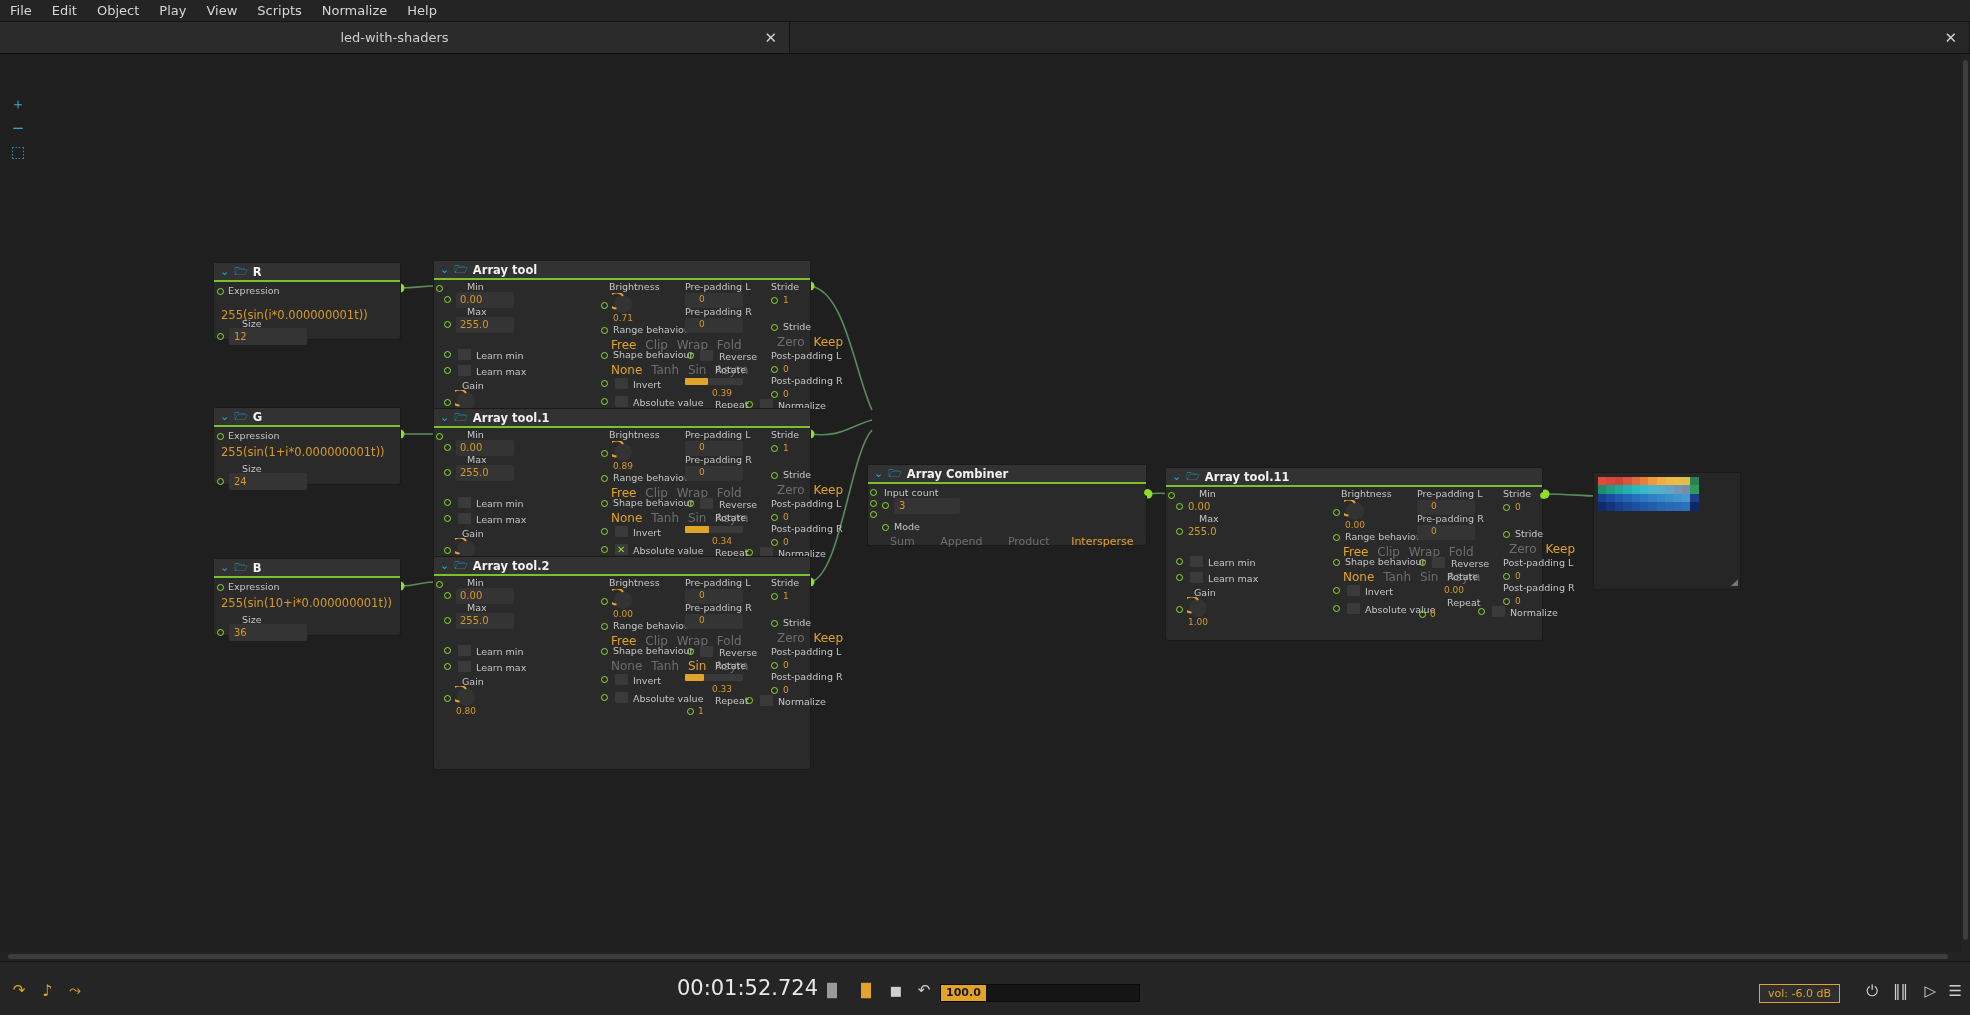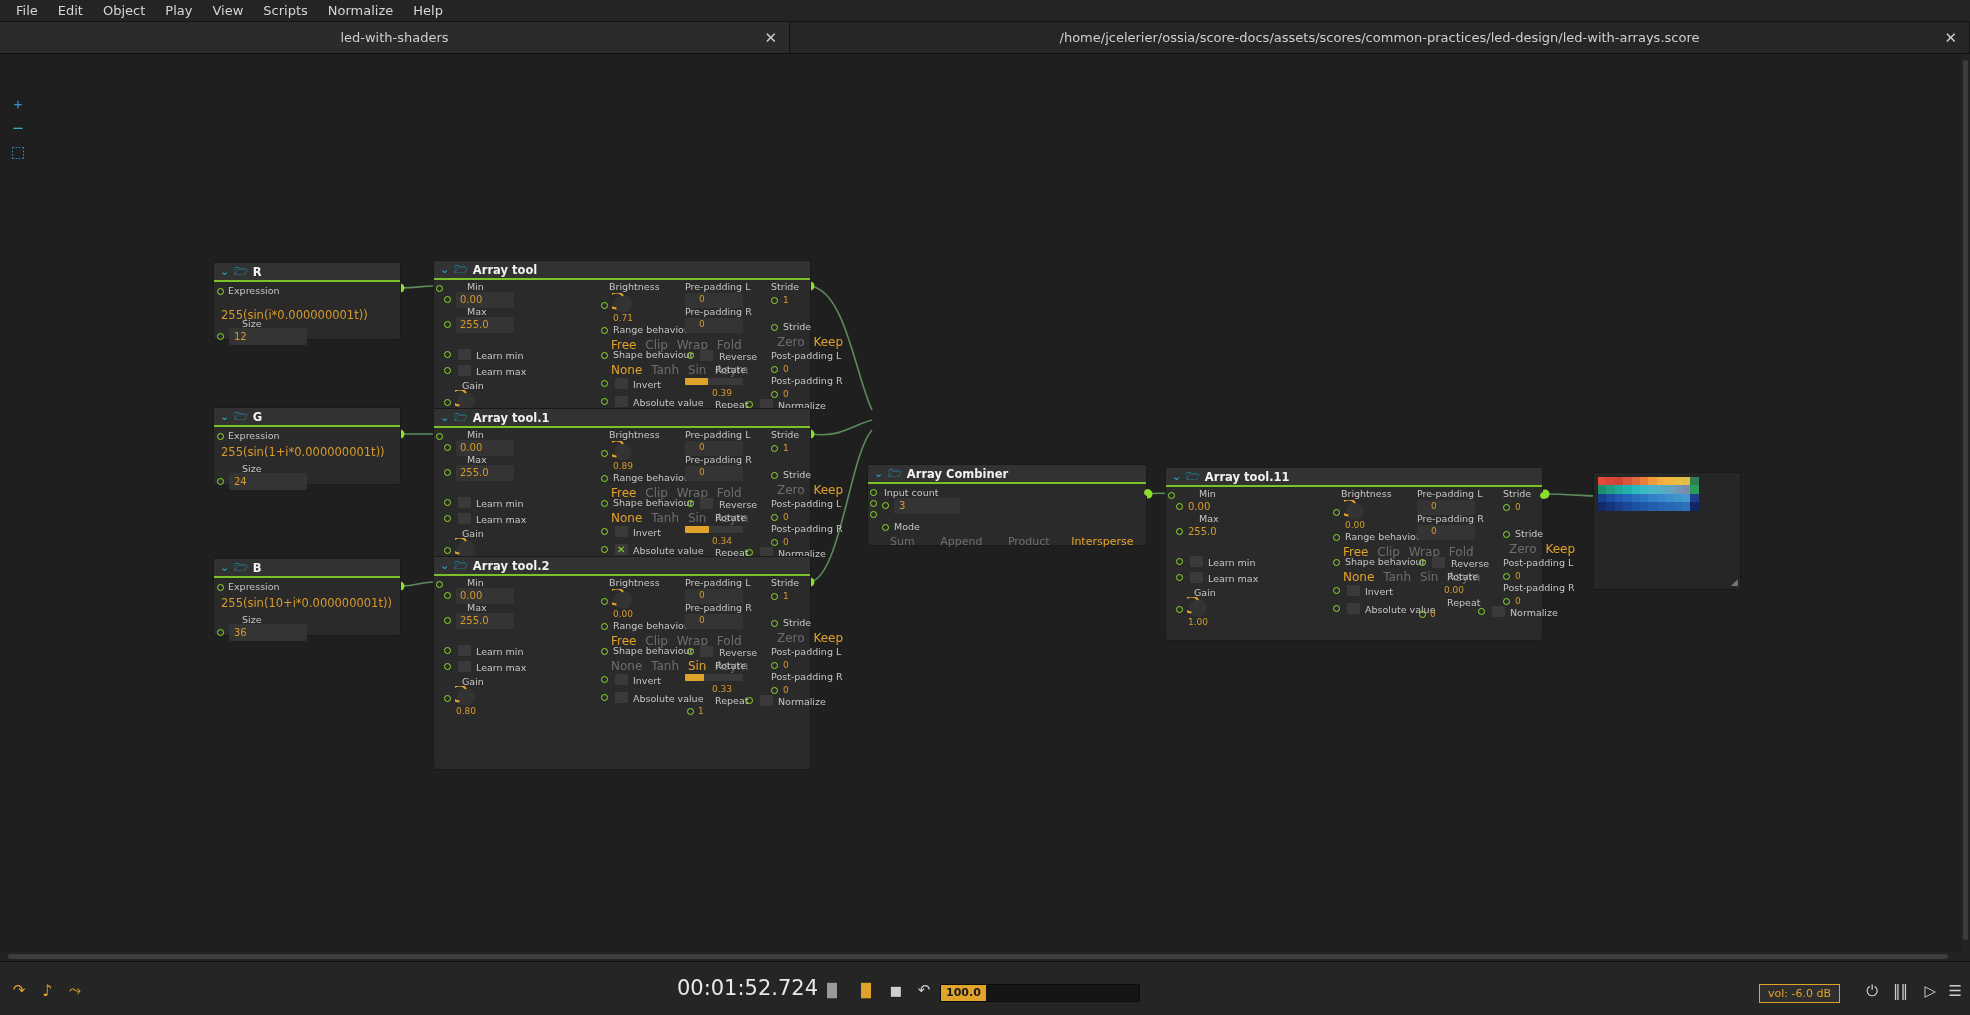--- a/index.html
+++ b/index.html
@@ -1,21 +1,21 @@
 <!DOCTYPE html>
 <html><head>
 <meta charset="utf-8">
 <style>
   * { box-sizing: border-box; margin:0; padding:0; }
   html,body{ width:1970px; height:1015px; overflow:hidden; background:#1b1b1b;
     font-family:"DejaVu Sans","Liberation Sans",sans-serif; color:#d8d8d8; }
 
   
   #menubar{ height:22px; background:#242424; display:flex; align-items:center;
-    padding-left:6px; gap:0px; border-bottom:1px solid #141414; }
+    padding-left:0; gap:0px; border-bottom:1px solid #141414; }
   .menu-item{ font-size:13px; color:#d6d6d6; padding:2px 10px; cursor:default; }
 
   
   #tabbar{ height:32px; background:#1d1d1d; display:flex; align-items:stretch;
     border-bottom:1px solid #0f0f0f; }
   .tab{ position:relative; display:flex; align-items:center; justify-content:center;
     font-size:13px; color:#cfcfcf; background:#262626; border-right:1px solid #151515; }
   .tab.active{ background:#2b2b2b; }
   .tab .label{ padding:0 30px 0 30px; white-space:nowrap; }
   .tab .closex{ position:absolute; right:12px; top:50%; transform:translateY(-50%);
@@ -103,21 +103,20 @@
   <div class="menu-item">Normalize</div>
   <div class="menu-item">Help</div>
 </div>
 
 <div id="tabbar">
   <div class="tab active" id="tab1">
     <span class="label">led-with-shaders</span>
     <span class="closex">✕</span>
   </div>
   <div class="tab" id="tab2">
-    <span class="label">/home/jcelerier/ossia/score-docs/assets/scores/common-practices/led-design/led-with-arrays.score</span>
     <span class="closex">✕</span>
   </div>
 </div>
 
 <div id="canvas">
 
   <svg id="graph">
     <g fill="none" stroke="#5b8a5b" stroke-width="1.6">
       <path d="M400,234 C 418,234 420,232 434,232"></path>
       <path d="M400,380 C 418,380 420,380 434,380"></path>

